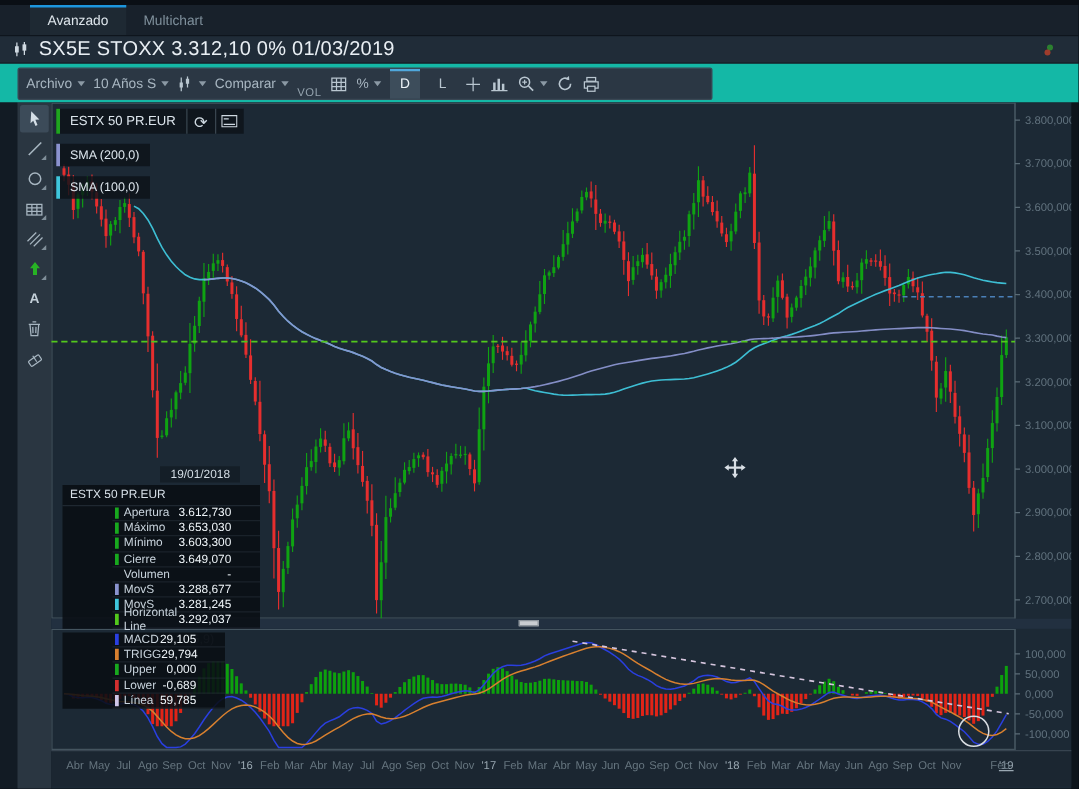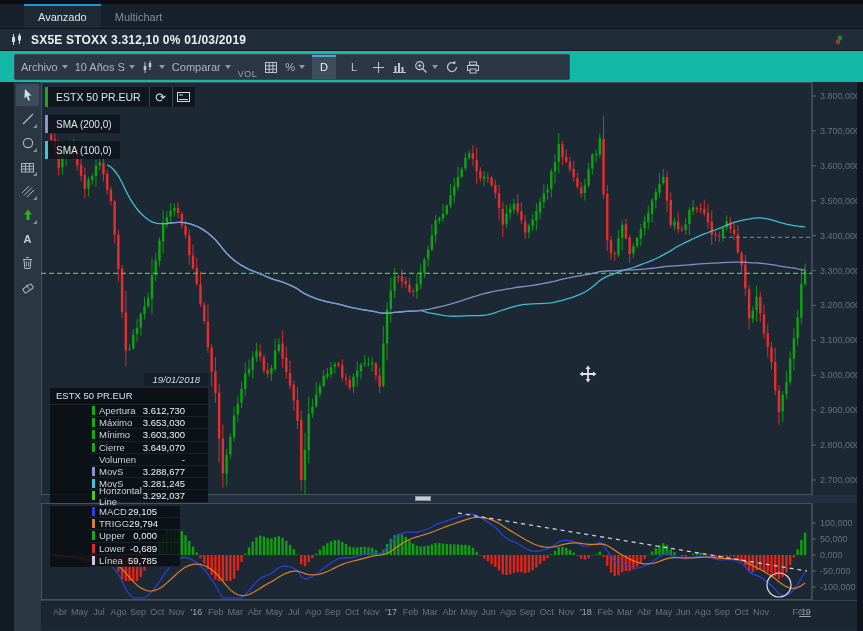--- a/index.html
+++ b/index.html
@@ -5,21 +5,21 @@
   html,body{margin:0;padding:0;background:#000;}
   .window{position:relative;width:863px;height:631px;background:#131c25;overflow:hidden;
           font-family:"Liberation Sans",sans-serif;color:#c3ced8;}
   .top-strip{height:4px;background:#0a0f15;}
   
   .tabbar{height:24px;background:#18212b;display:flex;align-items:stretch;border-bottom:1px solid #0e151d;padding-left:24px;}
   .tab{padding:0 14px;display:flex;align-items:center;font-size:11px;color:#7f909c;border-top:2px solid transparent;cursor:default;}
   .tab.active{background:#1e2933;color:#dde5eb;border-top-color:#1d96dd;}
   
   .titlebar{height:21px;background:#202c38;display:flex;align-items:center;padding-left:10px;gap:8px;border-bottom:1px solid #121a22;}
-  .title-text{font-size:12px;font-weight:bold;color:#e9eff4;letter-spacing:.2px;}
+  .title-text{font-size:16px;font-weight:normal;color:#e9eff4;letter-spacing:.2px;}
   .title-status{margin-left:auto;margin-right:18px;}
   
   .toolbar-row{height:31px;background:#14b8a6;padding:3px 0 0 14px;box-sizing:border-box;}
   .toolbar{width:556px;height:26px;background:#2b3744;border:1px solid #3a4754;border-radius:2px;
            display:flex;align-items:center;font-size:11px;color:#a8b6c1;padding:0 6px;box-sizing:border-box;gap:7px;}
   .tb-item{display:flex;align-items:center;gap:4px;white-space:nowrap;height:100%;}
   .tb-btn{display:flex;align-items:center;justify-content:center;height:100%;padding:0 8px;color:#b9c6d0;}
   .tb-btn.active{background:#3d4d5b;box-shadow:inset 0 2px 0 #4fa8dc;color:#ecf3f8;}
   .caret{width:0;height:0;border-left:3.5px solid transparent;border-right:3.5px solid transparent;border-top:4px solid #8b99a4;}
   .vol{font-size:9px;letter-spacing:.5px;color:#93a2ad;align-items:flex-end;}
@@ -41,21 +41,21 @@
   .tlabel.yr{color:#9aa8b2;}
   
   .legend{position:absolute;top:5px;left:4px;}
   .chip{display:flex;align-items:stretch;background:rgba(12,18,24,.82);margin-bottom:8px;height:20px;width:max-content;font-size:10.5px;color:#dce5ec;}
   .chip.small{height:18px;font-size:10px;}
   .chip .cbar{width:3px;}
   .chip .ctext{display:flex;align-items:center;padding:0 8px;}
   .chip .cicon{display:flex;align-items:center;justify-content:center;width:22px;border-left:1px solid #39454f;color:#cfd9e1;font-size:13px;}
   
   .data-tip{position:absolute;left:9px;top:291px;width:158px;font-size:9.5px;z-index:5;}
-  .tip-date{width:max-content;margin-left:auto;margin-right:0;padding:1px 8px;color:#d3dde5;background:rgba(15,21,28,.55);font-style:italic;}
+  .tip-date{width:max-content;margin-left:auto;margin-right:16px;padding:1px 8px;color:#d3dde5;background:rgba(15,21,28,.55);}
   .tip-box{background:rgba(9,14,19,.88);margin-top:2px;}
   .tip-head{padding:2px 6px 3px;color:#d7e0e8;border-bottom:1px solid rgba(45,56,66,.6);}
   .tip-row{display:flex;align-items:center;height:11.2px;border-bottom:1px solid rgba(45,56,66,.45);margin-left:40px;}
   .tip-bar{width:3px;height:9px;margin:0 4px 0 2px;flex:0 0 3px;}
   .tip-label{flex:1;color:#c9d4dd;}
   .tip-val{padding-right:23px;color:#eef4f8;}
   .macd-tip{position:absolute;left:9px;top:422px;width:130px;font-size:9.5px;z-index:5;}
   .watermark{position:absolute;left:58px;top:424px;font-size:10px;color:rgba(145,160,172,.40);z-index:4;}
   .move-cursor{position:absolute;left:538px;top:283px;z-index:6;}
   svg{display:block;}

